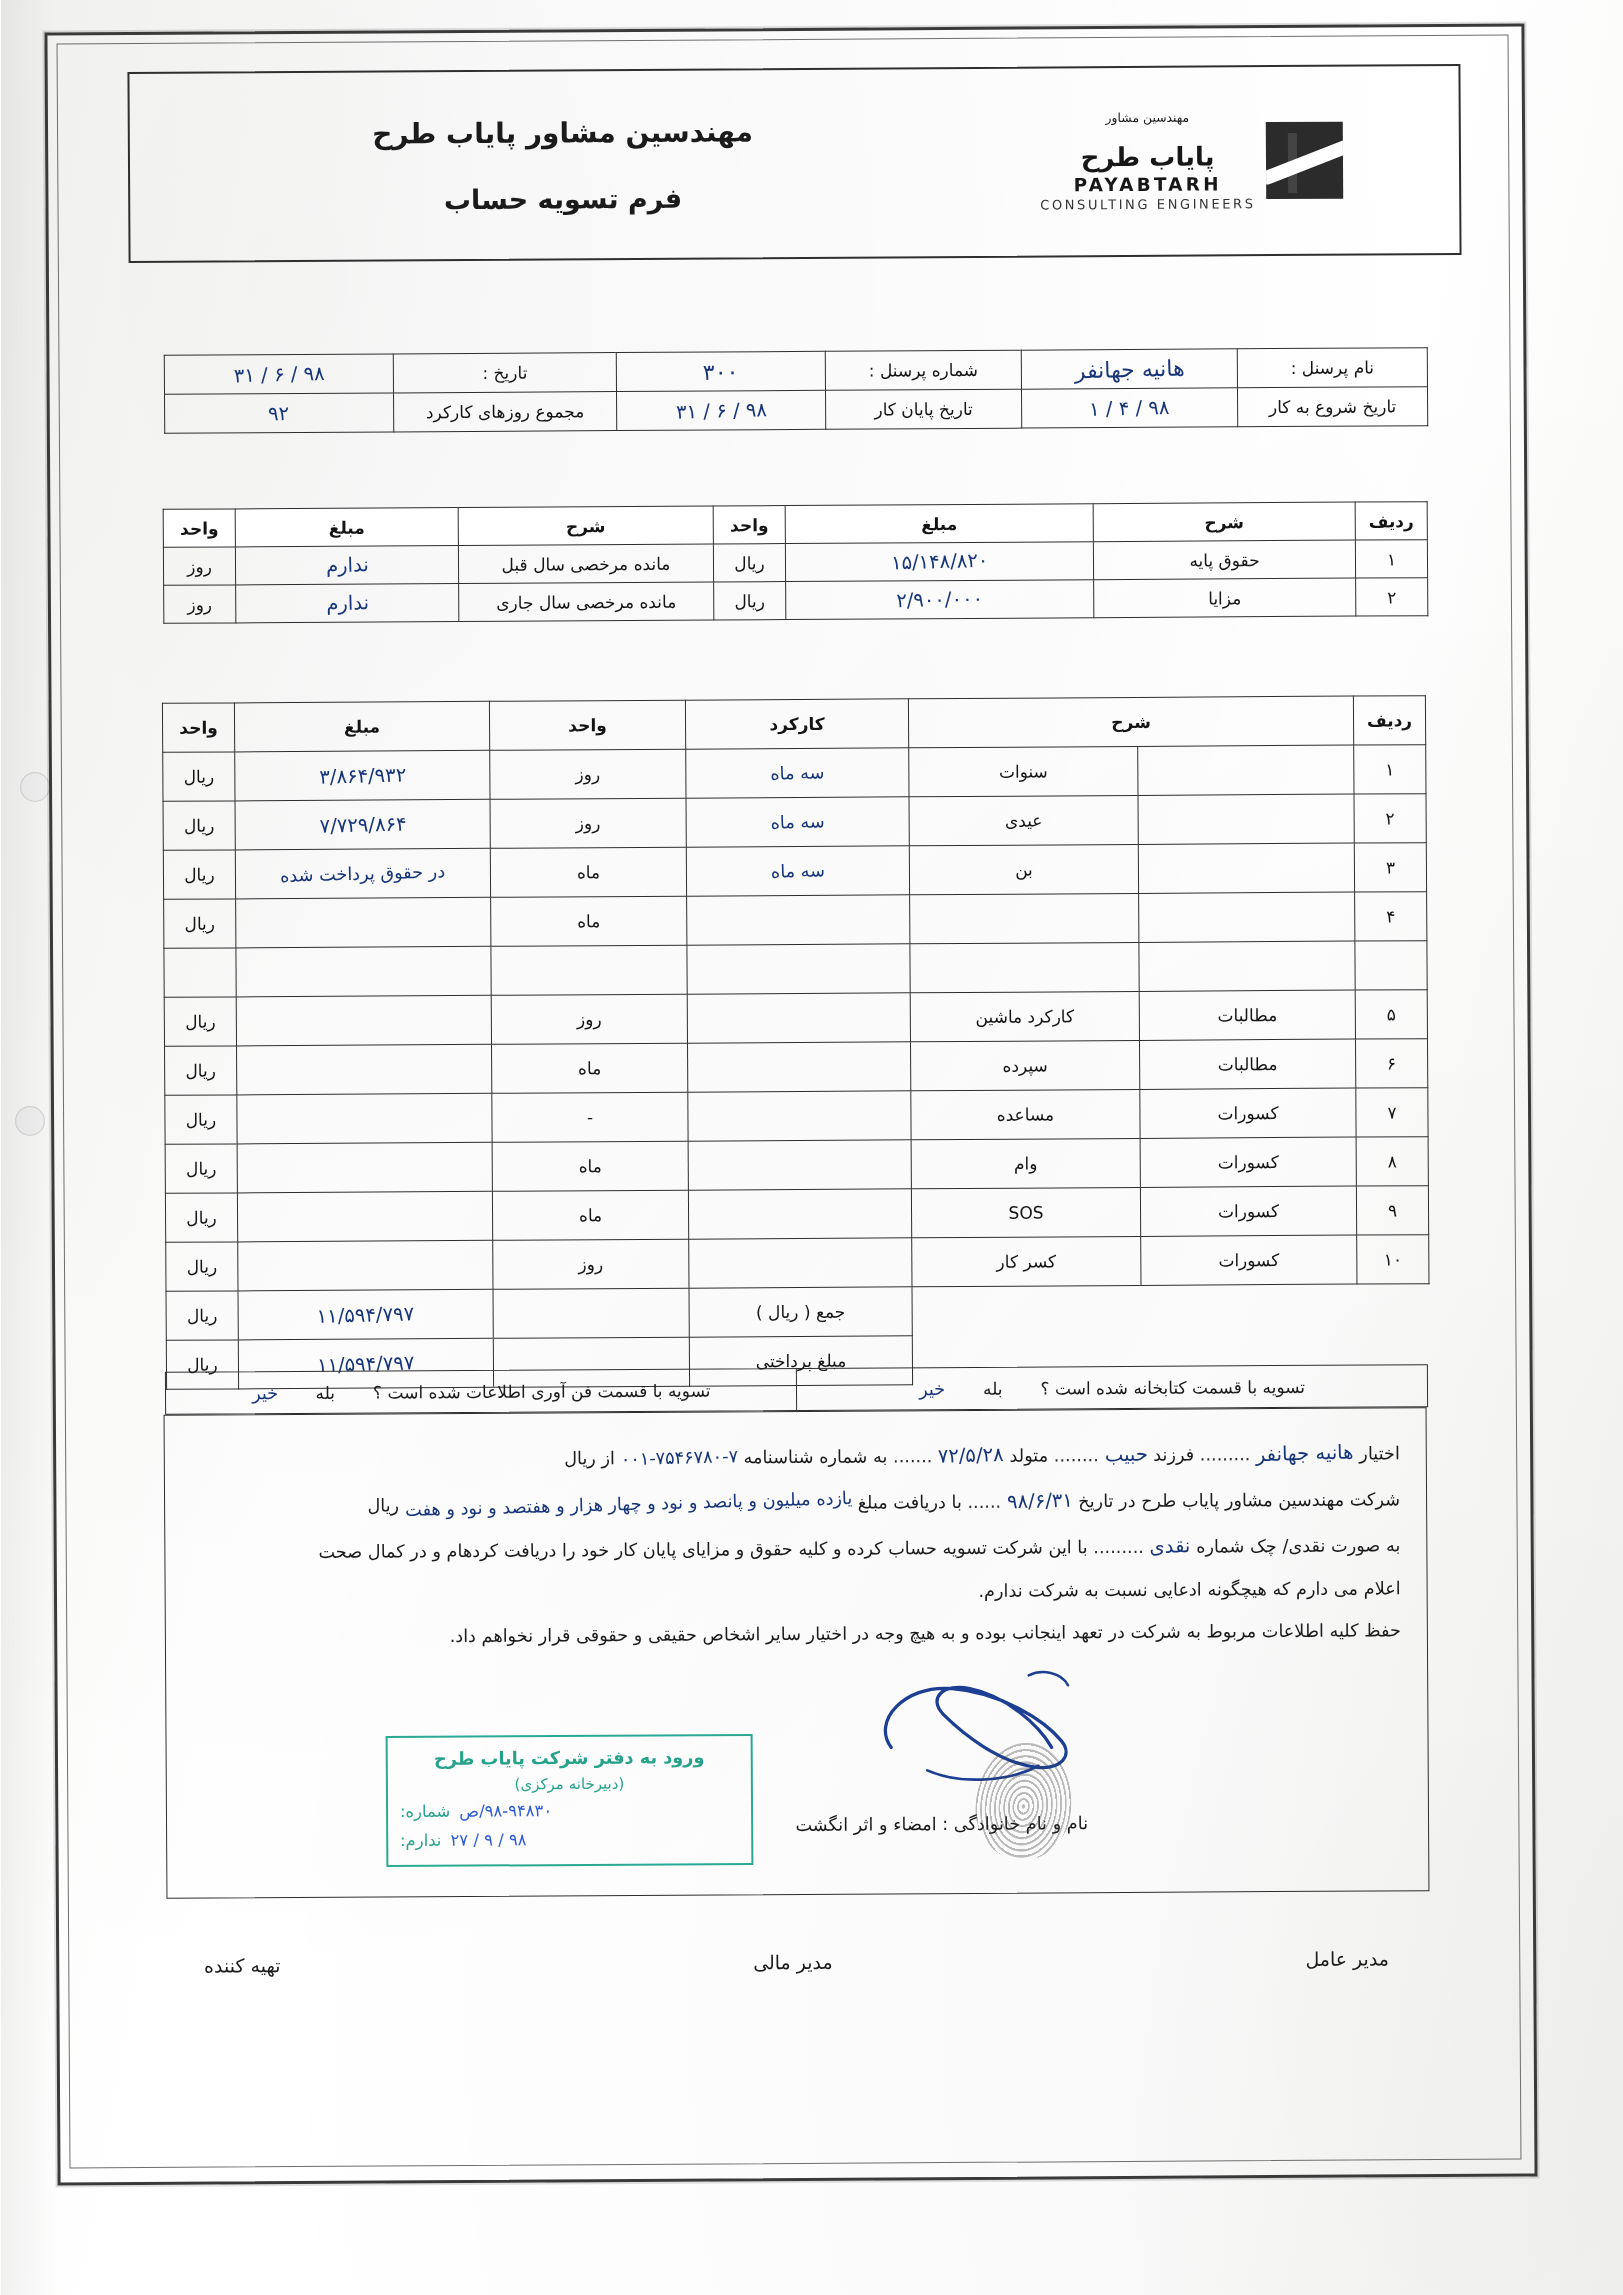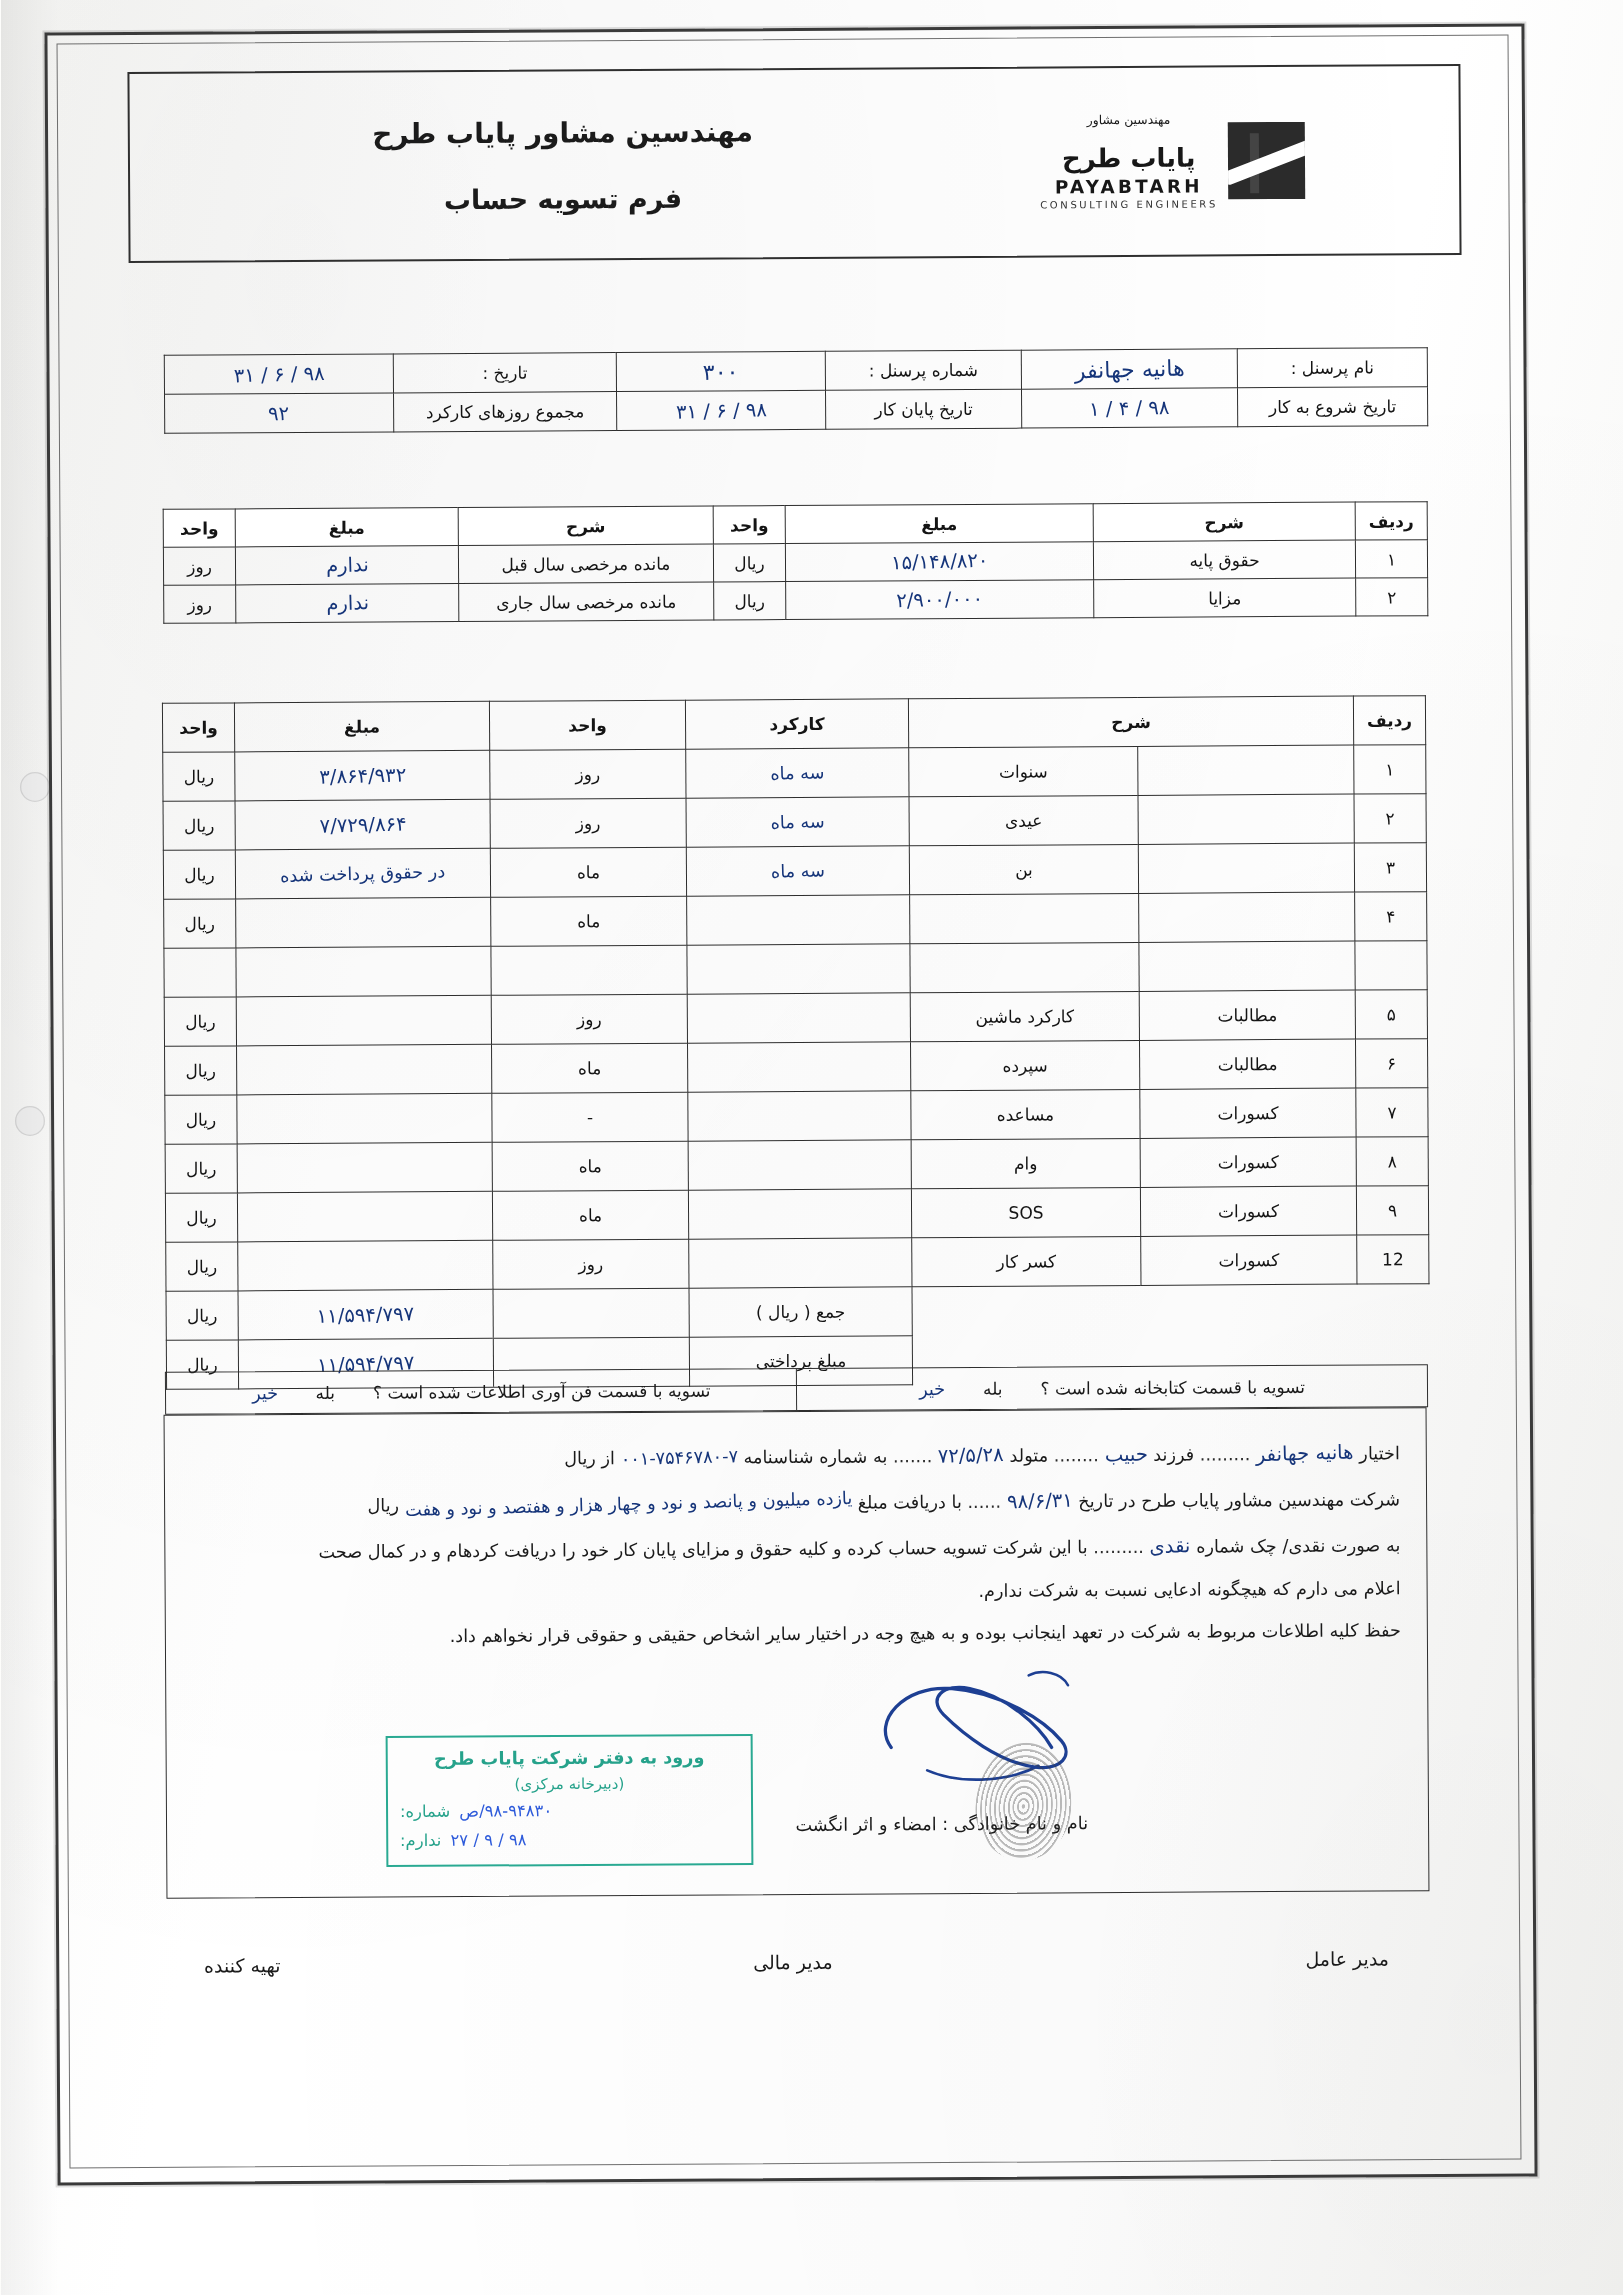--- a/index.html
+++ b/index.html
@@ -92,21 +92,21 @@
   }
   .logo-text {
     text-align: center;
     line-height: 1.1;
     color: #171717;
     direction: rtl;
   }
   .logo-text .lt1 { font-size: 12.4px; letter-spacing: 0.7px; text-align: center; }
   .logo-text .lt2 { font-size: 26px; font-weight: bold; margin-top: 18px; }
   .logo-text .lt3 { font-size: 18.3px; font-weight: bold; letter-spacing: 3.3px; direction: ltr; margin-top: 3.9px; }
-  .logo-text .lt4 { font-size: 10px; letter-spacing: 2.6px; direction: ltr; margin-top: 2.6px; color:#333; }
+  .logo-text .lt4 { font-size: 13px; letter-spacing: 2.6px; direction: ltr; margin-top: 2.6px; color:#333; }
   .logo-mark {
     width: 77px;
     height: 77px;
     background: #2b2b2b;
     position: relative;
     overflow: hidden;
     flex: none;
   }
   .logo-mark:after {
     content: "";
@@ -490,21 +490,21 @@
   <tr>
     <td>۹</td>
     <td>کسورات</td>
     <td>SOS</td>
     <td></td>
     <td>ماه</td>
     <td></td>
     <td>ریال</td>
   </tr>
   <tr>
-    <td>12</td>
+    <td>۱۰</td>
     <td>کسورات</td>
     <td>کسر کار</td>
     <td></td>
     <td>روز</td>
     <td></td>
     <td>ریال</td>
   </tr>
 
   <tr>
     <td colspan="3" style="border:none"></td>

